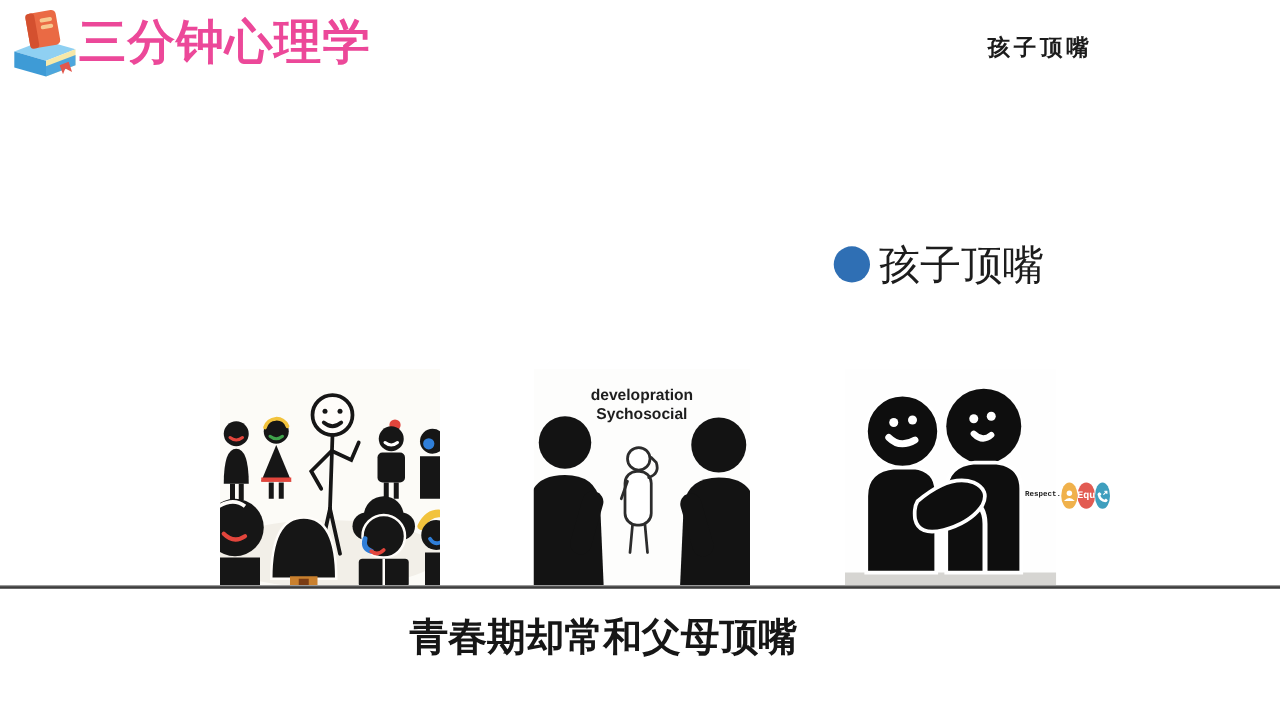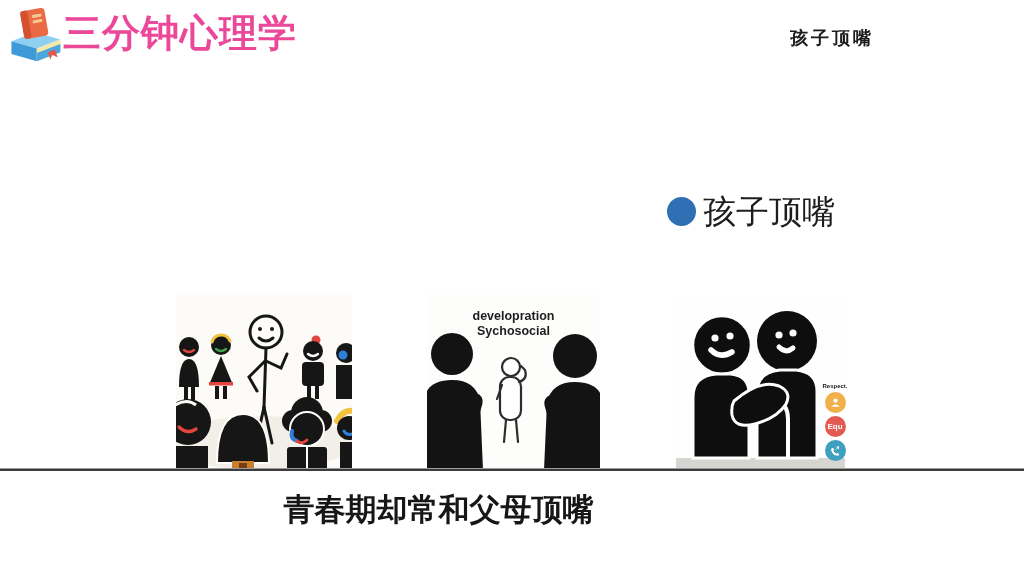--- a/index.html
+++ b/index.html
@@ -24,31 +24,31 @@
   .img{position:absolute;top:295px;height:175px;}
   .img svg{display:block;width:100%;height:100%;}
   .img1{left:176px;width:176px;}
   .img2{left:427px;width:173px;}
   .img3{left:676px;width:169px;}
 
   .img2-text{position:absolute;left:427px;top:309px;width:173px;text-align:center;
          font-weight:700;font-size:12.5px;line-height:15px;color:#1e1e1e;}
 
   .respect-col{position:absolute;left:820px;top:383px;width:30px;display:flex;
-         flex-direction:column;align-items:center;}
+         flex-direction:row;align-items:center;font-family:Liberation Mono, monospace;}
   .respect-label{font-size:6px;font-weight:700;color:#222;white-space:nowrap;}
   .badge{width:21px;height:21px;border-radius:50%;background:currentColor;margin-top:3px;
          display:flex;align-items:center;justify-content:center;}
   .badge span{color:#fff;font-size:8px;font-weight:800;line-height:1;}
 
   .divider{position:absolute;left:0;top:468px;width:1024px;height:3px;background:#3c3c3c;
          border-top:1px solid #9a9a9a;box-sizing:border-box;}
 
   .caption{position:absolute;left:0;top:489px;width:877px;text-align:center;font-size:31px;
-         font-weight:800;color:#161616;}
+         font-weight:800;color:#161616;padding-left:44px;}
 </style>
 </head>
 <body>
 
 <div class="slide">
 
   <svg class="logo" viewBox="0 0 64 64">
     <polygon points="6,40 32,30 60,38 34,48" fill="#8fd0f2"></polygon>
     <polygon points="6,40 34,48 34,62 6,54" fill="#3e9bd6"></polygon>
     <polygon points="34,48 60,38 60,52 34,62" fill="#f6e8a8"></polygon>

